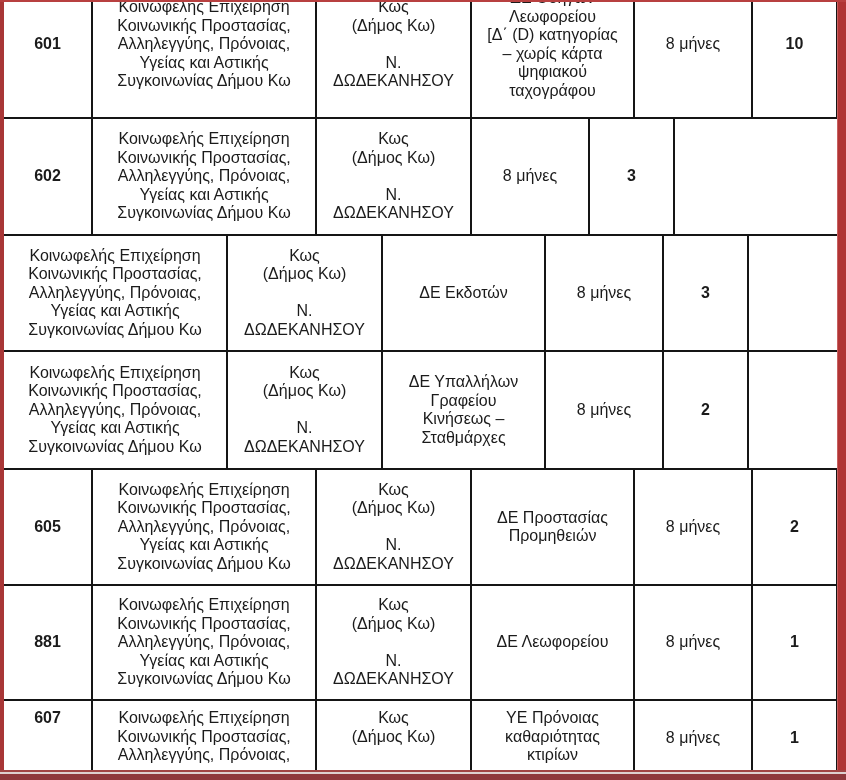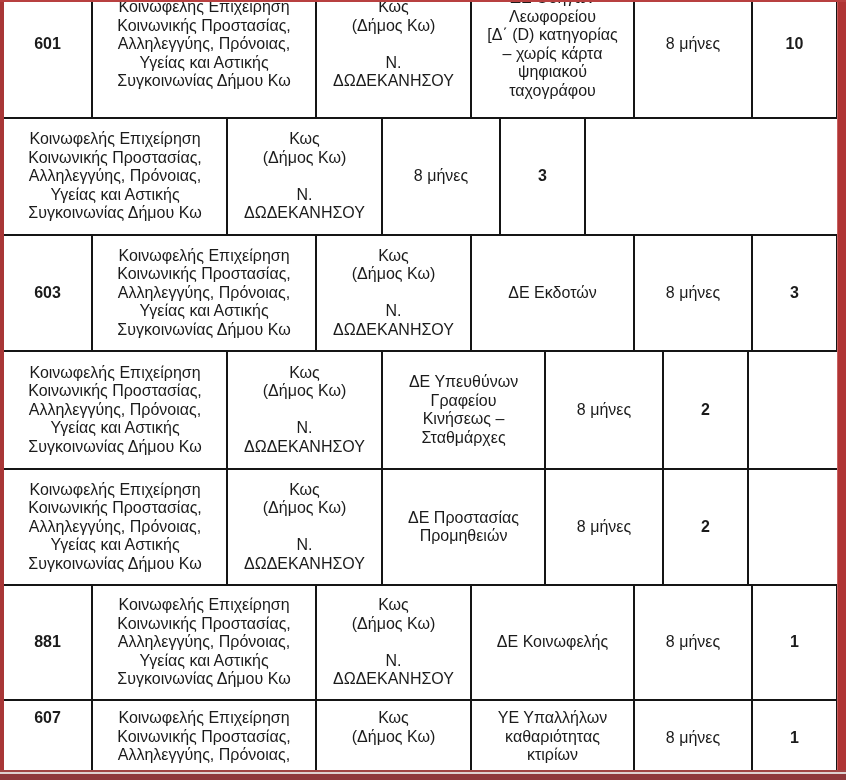--- a/index.html
+++ b/index.html
@@ -106,36 +106,36 @@
 Λεωφορείου
 [Δ΄ (D) κατηγορίας
 – χωρίς κάρτα
 ψηφιακού
 ταχογράφου</div>
       <div class="cell c5">8 μήνες</div>
       <div class="cell c6">10</div>
     </div>
 
     <div class="row r2">
+      <div class="cell c1">602</div>
       <div class="cell c2">Κοινωφελής Επιχείρηση
 Κοινωνικής Προστασίας,
 Αλληλεγγύης, Πρόνοιας,
 Υγείας και Αστικής
 Συγκοινωνίας Δήμου Κω</div>
       <div class="cell c3">Κως
 (Δήμος Κω)
 
 Ν.
 ΔΩΔΕΚΑΝΗΣΟΥ</div>
       <div class="cell c5">8 μήνες</div>
       <div class="cell c6">3</div>
     </div>
 
     <div class="row r3">
-      <div class="cell c1">603</div>
       <div class="cell c2">Κοινωφελής Επιχείρηση
 Κοινωνικής Προστασίας,
 Αλληλεγγύης, Πρόνοιας,
 Υγείας και Αστικής
 Συγκοινωνίας Δήμου Κω</div>
       <div class="cell c3">Κως
 (Δήμος Κω)
 
 Ν.
 ΔΩΔΕΚΑΝΗΣΟΥ</div>
@@ -148,29 +148,30 @@
       <div class="cell c2">Κοινωφελής Επιχείρηση
 Κοινωνικής Προστασίας,
 Αλληλεγγύης, Πρόνοιας,
 Υγείας και Αστικής
 Συγκοινωνίας Δήμου Κω</div>
       <div class="cell c3">Κως
 (Δήμος Κω)
 
 Ν.
 ΔΩΔΕΚΑΝΗΣΟΥ</div>
-      <div class="cell c4">ΔΕ Υπευθύνων
+      <div class="cell c4">ΔΕ Υπαλλήλων
 Γραφείου
 Κινήσεως –
 Σταθμάρχες</div>
       <div class="cell c5">8 μήνες</div>
       <div class="cell c6">2</div>
     </div>
 
     <div class="row r5">
+      <div class="cell c1">605</div>
       <div class="cell c2">Κοινωφελής Επιχείρηση
 Κοινωνικής Προστασίας,
 Αλληλεγγύης, Πρόνοιας,
 Υγείας και Αστικής
 Συγκοινωνίας Δήμου Κω</div>
       <div class="cell c3">Κως
 (Δήμος Κω)
 
 Ν.
 ΔΩΔΕΚΑΝΗΣΟΥ</div>
@@ -185,33 +186,33 @@
       <div class="cell c2">Κοινωφελής Επιχείρηση
 Κοινωνικής Προστασίας,
 Αλληλεγγύης, Πρόνοιας,
 Υγείας και Αστικής
 Συγκοινωνίας Δήμου Κω</div>
       <div class="cell c3">Κως
 (Δήμος Κω)
 
 Ν.
 ΔΩΔΕΚΑΝΗΣΟΥ</div>
-      <div class="cell c4">ΔΕ Κοινωφελής</div>
+      <div class="cell c4">ΔΕ Λεωφορείου</div>
       <div class="cell c5">8 μήνες</div>
       <div class="cell c6">1</div>
     </div>
 
     <div class="row r7 row-cut">
       <div class="cell c1">607</div>
       <div class="cell c2">Κοινωφελής Επιχείρηση
 Κοινωνικής Προστασίας,
 Αλληλεγγύης, Πρόνοιας,</div>
       <div class="cell c3">Κως
 (Δήμος Κω)</div>
-      <div class="cell c4">ΥΕ Υπαλλήλων
+      <div class="cell c4">ΥΕ Πρόνοιας
 καθαριότητας
 κτιρίων</div>
       <div class="cell c5">8 μήνες</div>
       <div class="cell c6">1</div>
     </div>
 
   </div>
 
   <div class="red-top"></div>
   <div class="red-left"></div>

